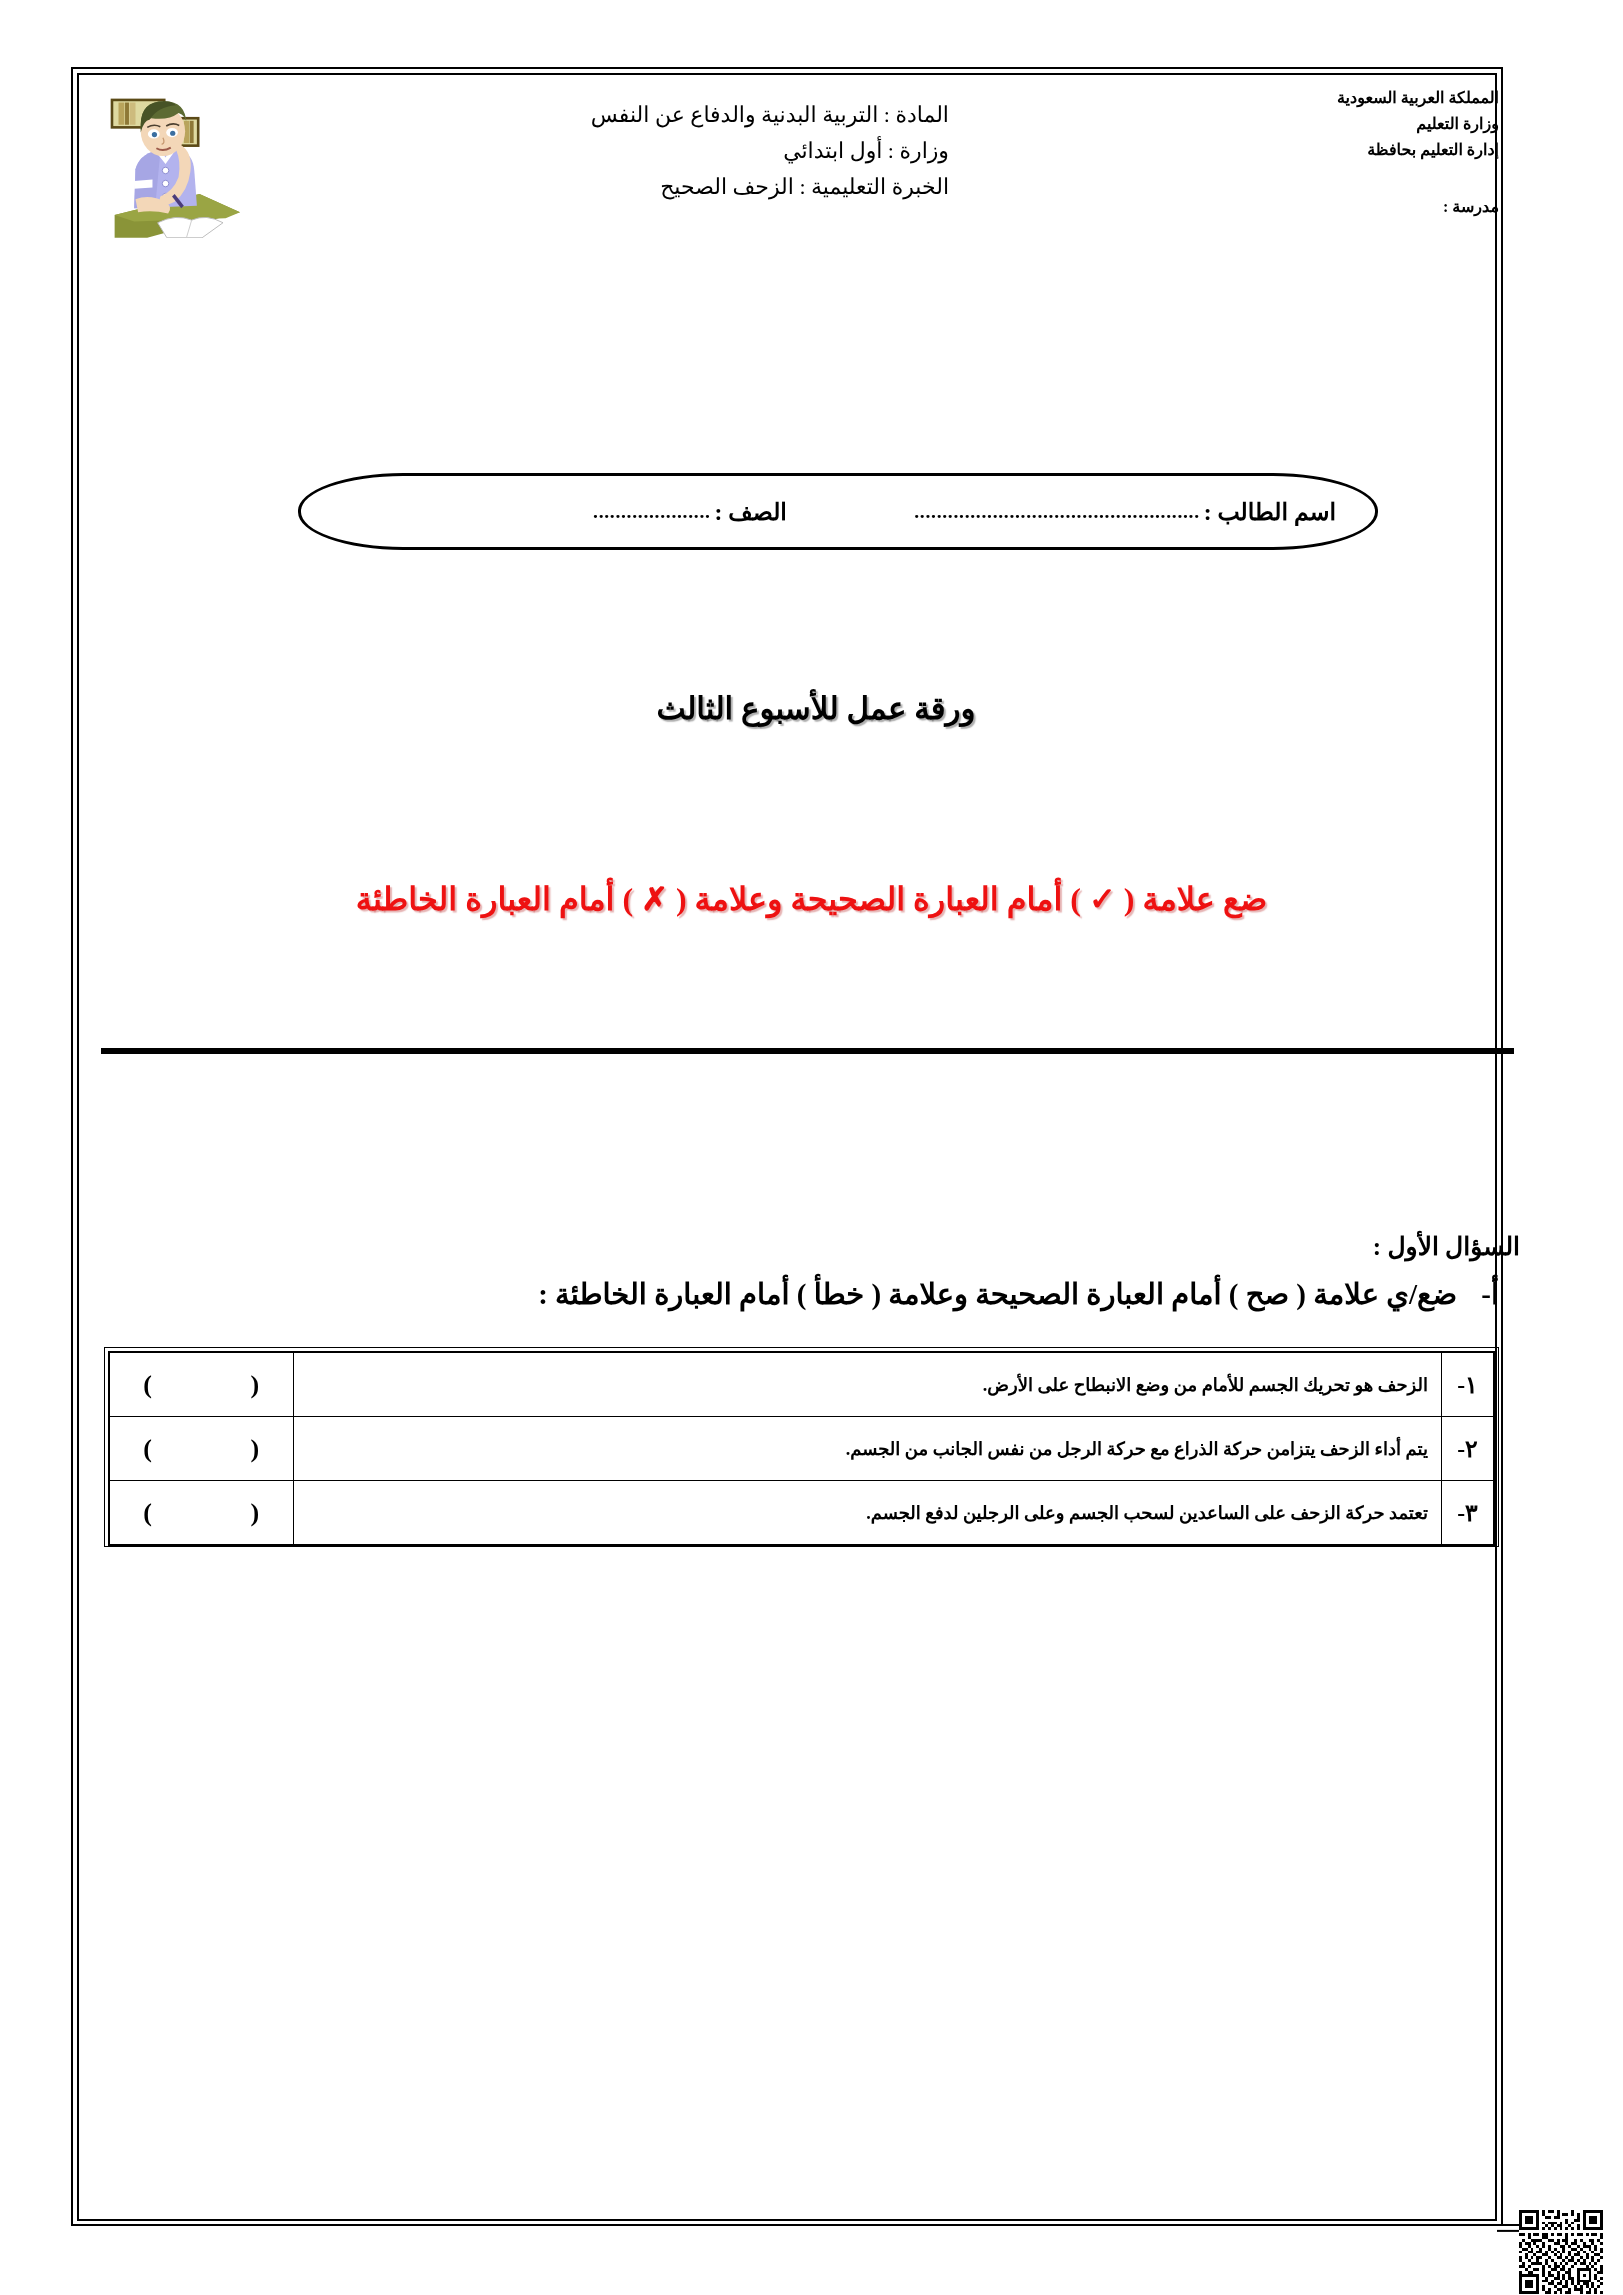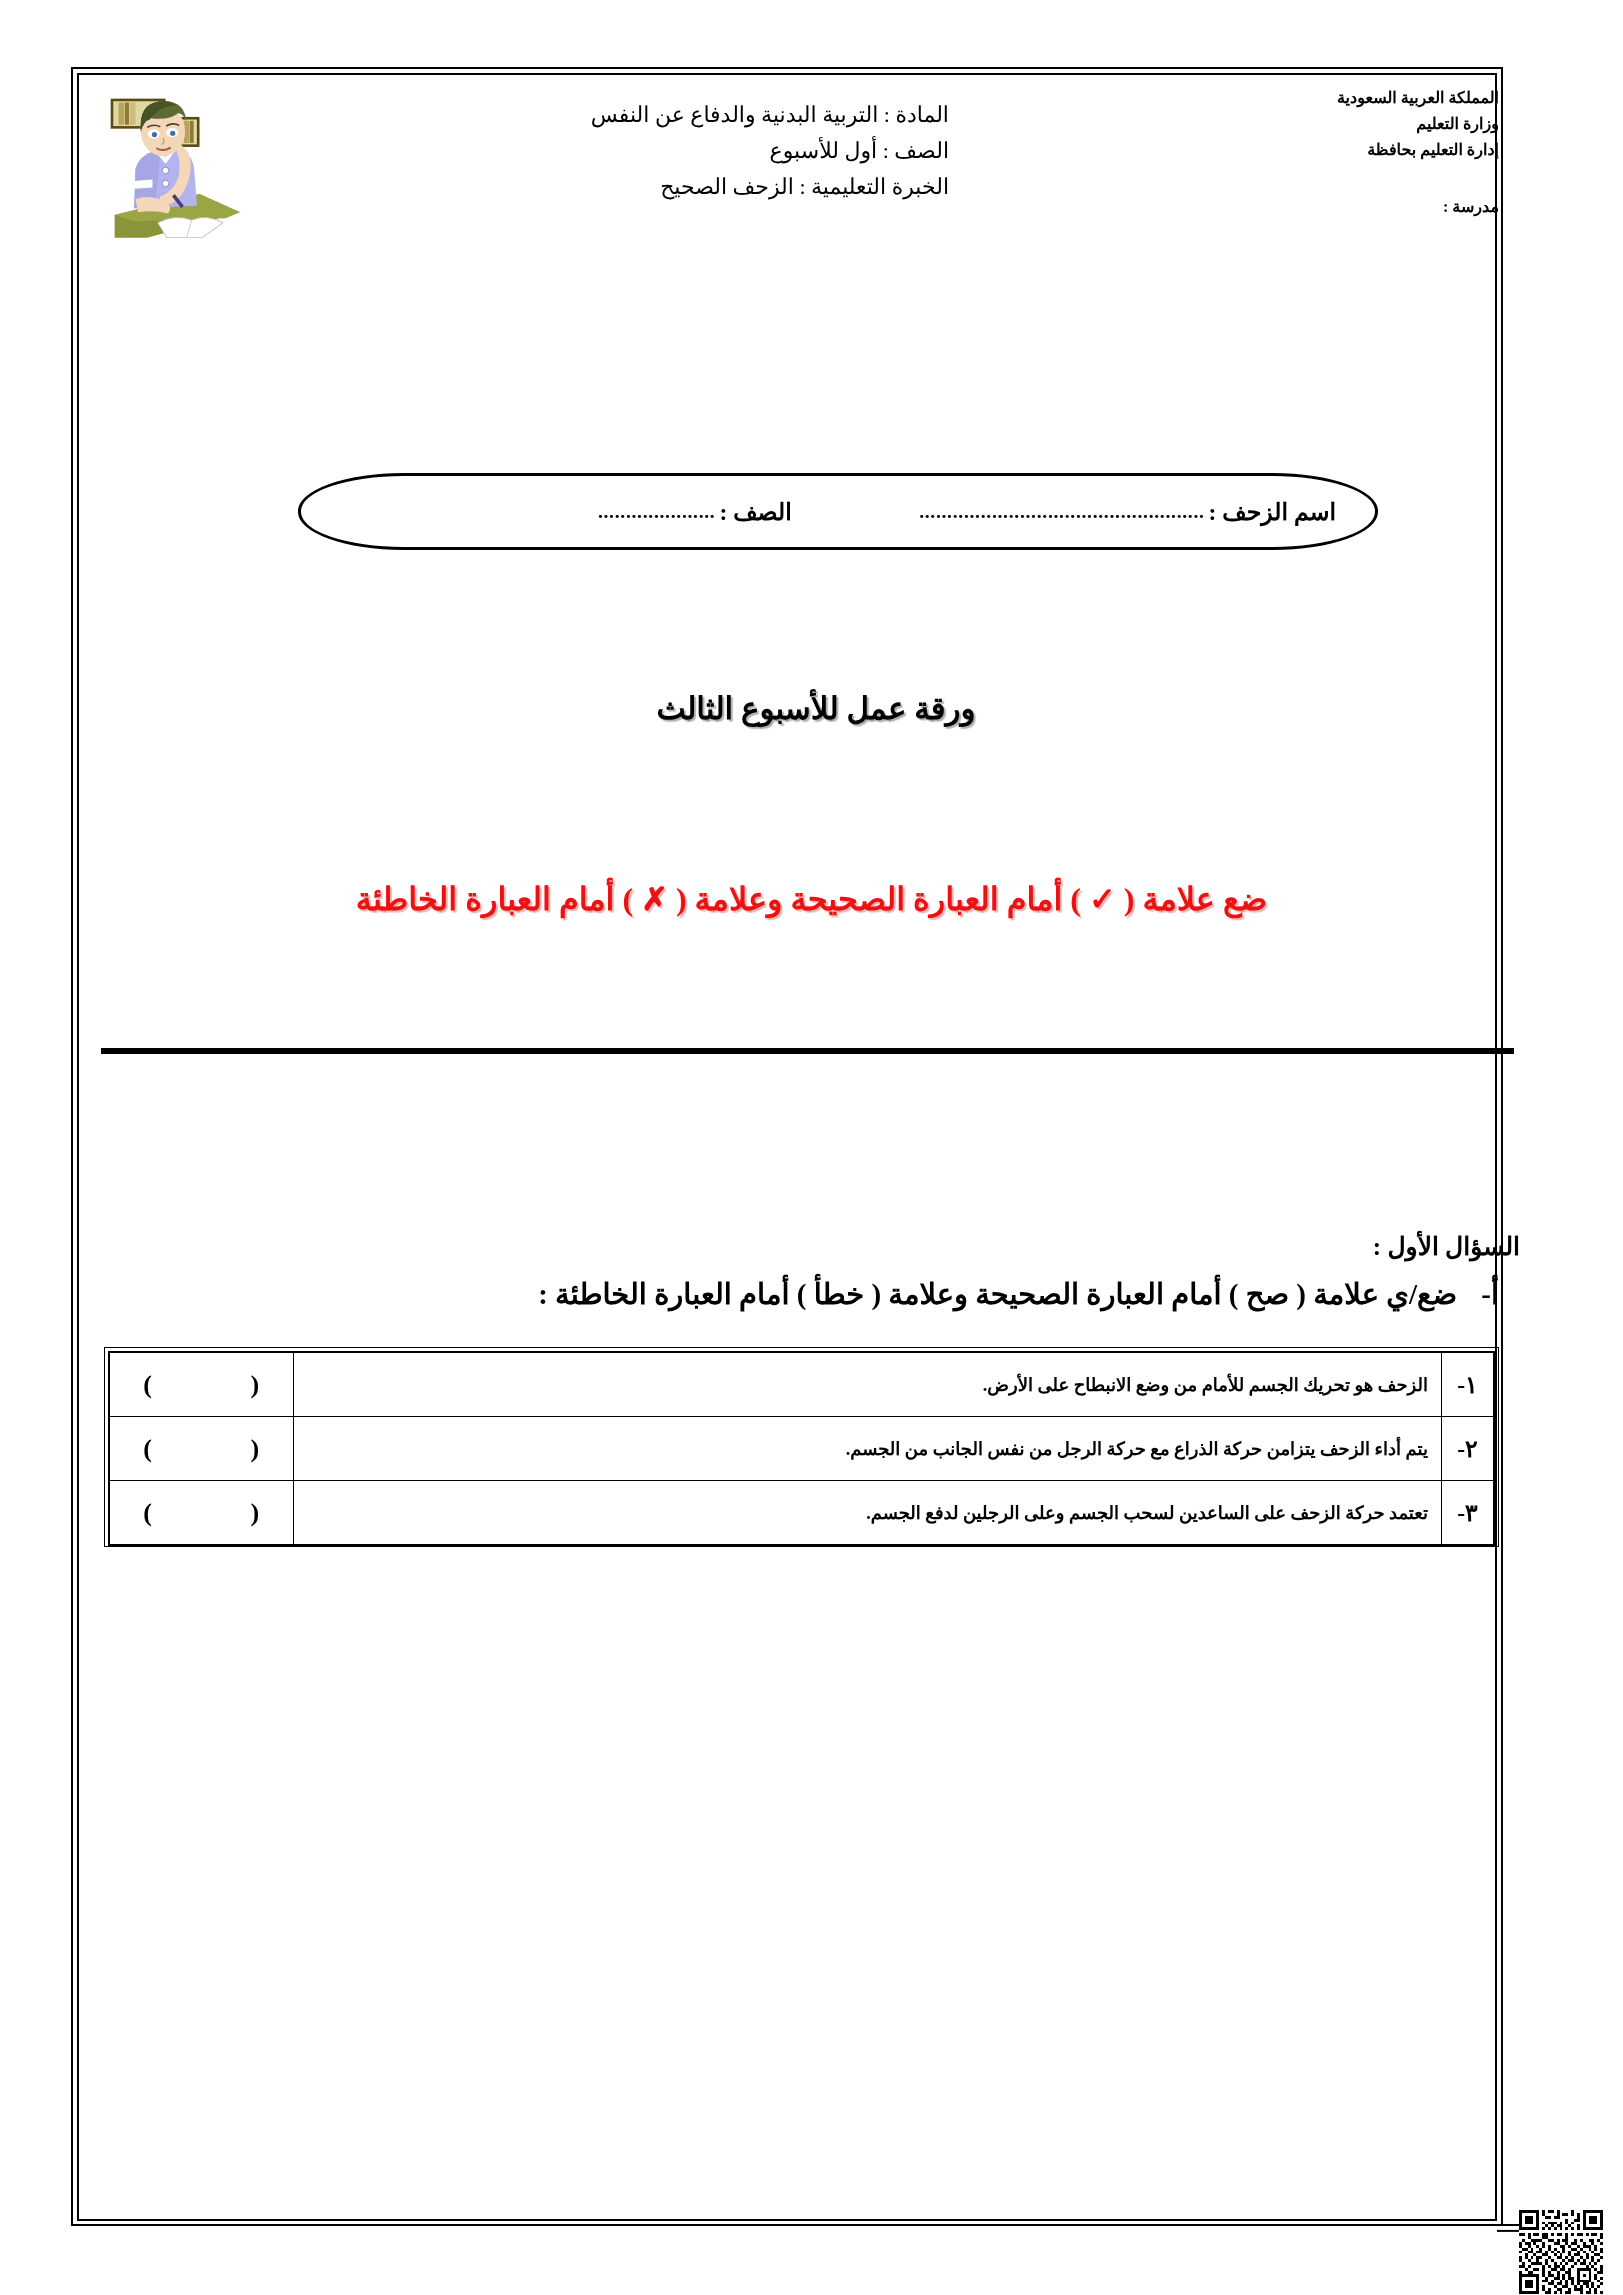--- a/index.html
+++ b/index.html
@@ -323,28 +323,28 @@
 
   <div class="header">
     <div class="header-right">
       <div>المملكة العربية السعودية</div>
       <div>وزارة التعليم</div>
       <div>إدارة التعليم بحافظة</div>
       <div class="school-line">مدرسة :</div>
     </div>
     <div class="header-left">
       <div>المادة : التربية البدنية والدفاع عن النفس</div>
-      <div>الصف : أول للأسبوع</div>
+      <div>وزارة : أول ابتدائي</div>
       <div>الخبرة التعليمية : الزحف الصحيح</div>
     </div>
   </div>
 
   <div class="student-box">
     <div class="student-box-inner">
-      <span>اسم الزحف :</span>
+      <span>اسم الطالب :</span>
       <span class="dots-long">...................................................</span>
       <span class="gap-mid"></span>
       <span>الصف :</span>
       <span class="dots-short">.....................</span>
     </div>
   </div>
 
   <div class="worksheet-title">ورقة عمل للأسبوع الثالث</div>
 
   <div class="red-instruction">ضع علامة ( ✓ ) أمام العبارة الصحيحة وعلامة ( ✗ ) أمام العبارة الخاطئة</div>

